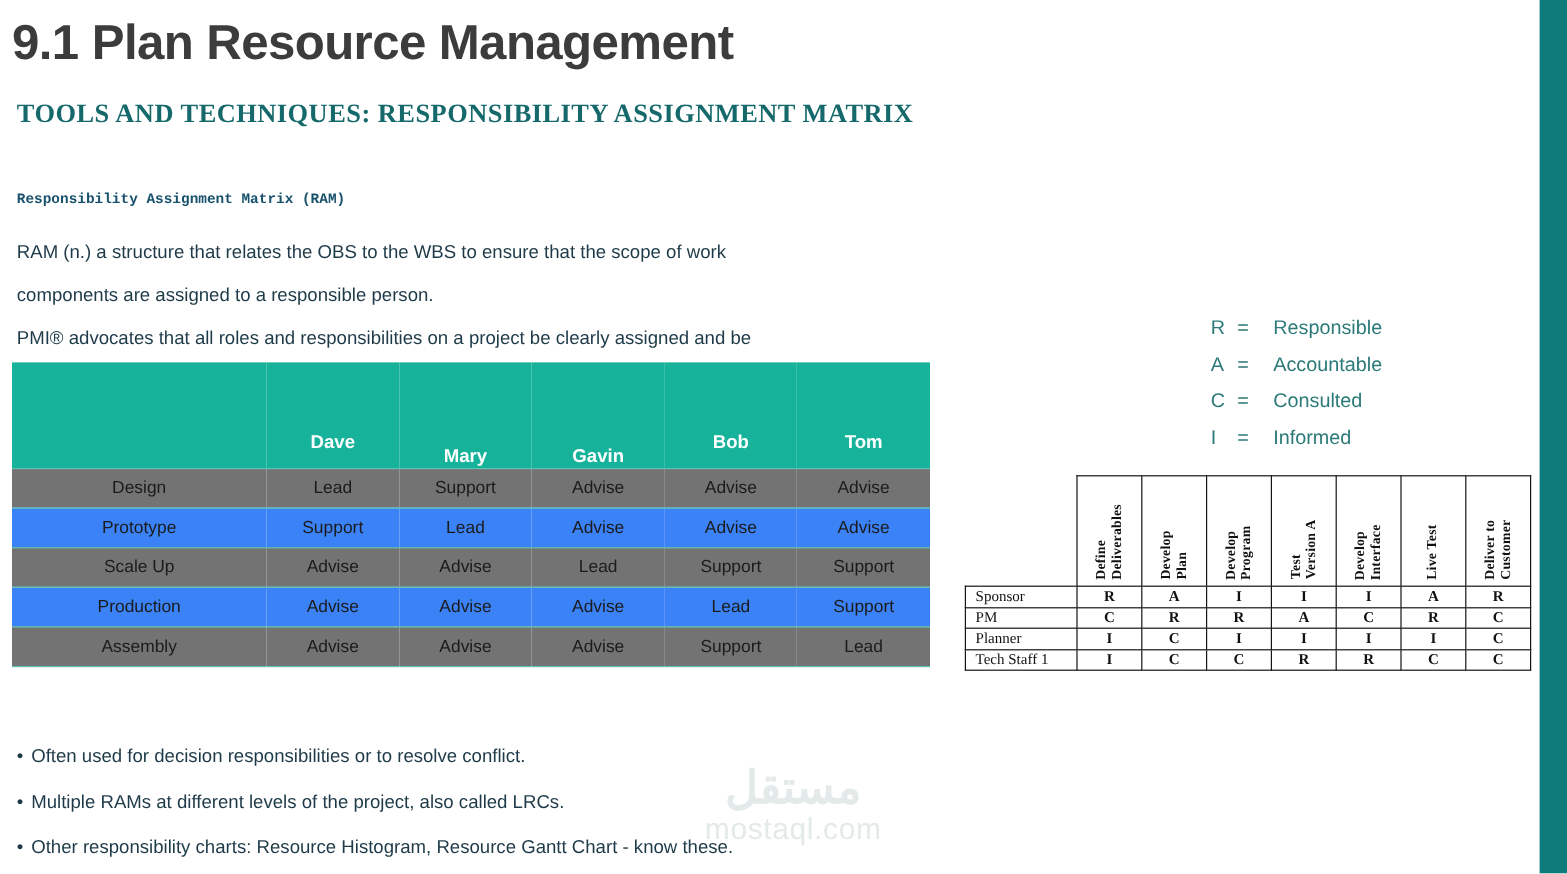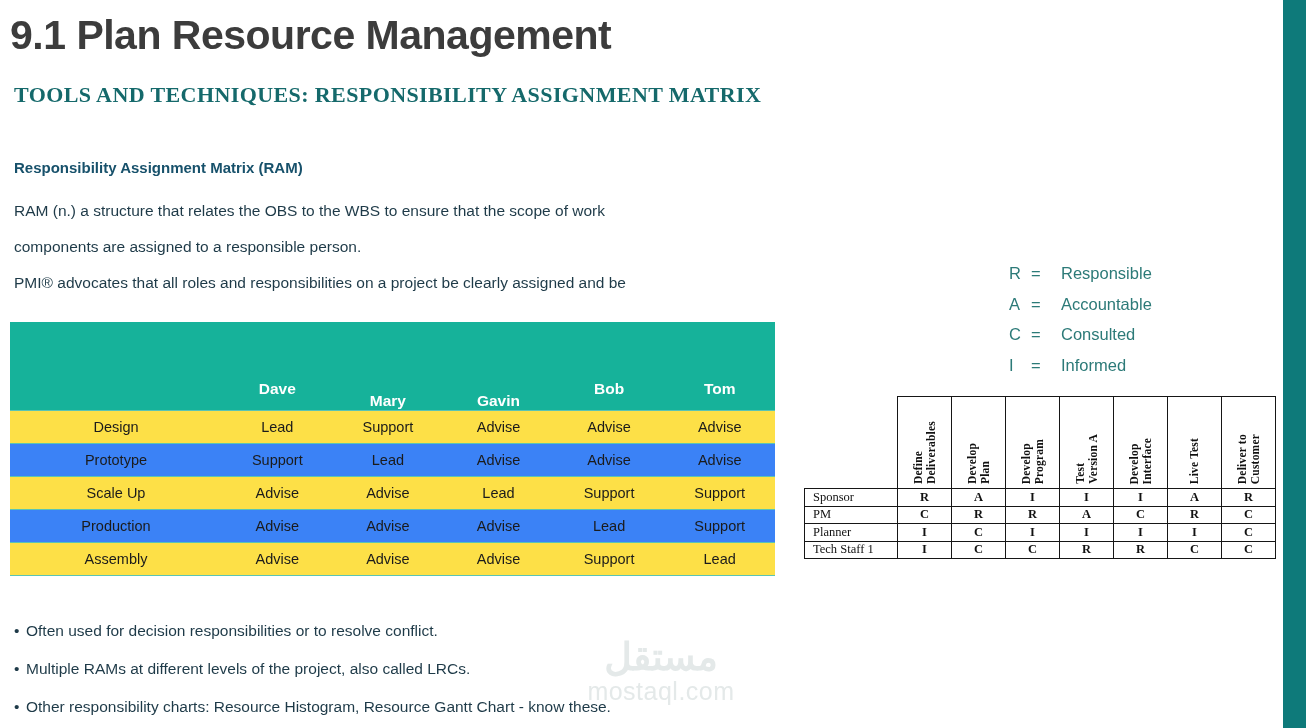--- a/index.html
+++ b/index.html
@@ -28,32 +28,33 @@
   #slide-subtitle{
     position:absolute; left:14px; top:82px;
     font-family:"Liberation Serif", serif;
     font-size:22px; font-weight:bold; letter-spacing:0.4px;
     color:#15696B; white-space:nowrap;
   }
 
   
   #ram-heading{
     position:absolute; left:14px; top:159px;
-    font-size:15px; font-weight:bold; color:#17516B;
+    font-size:12px; font-weight:bold; color:#17516B;
     white-space:nowrap;
+    font-family:Liberation Mono, monospace;
   }
   #ram-body{
     position:absolute; left:14px; top:193px; width:760px;
     font-size:15.5px; color:#1E3A48; line-height:36px;
   }
   #ram-body .para{ margin:0; }
 
   
   #ram-table{
-    position:absolute; left:10px; top:322px;
+    position:absolute; left:10px; top:302px;
     width:765px; border-collapse:collapse;
     table-layout:fixed;
   }
   #ram-table col.c0{ width:212px; }
   #ram-table col.cx{ width:110.6px; }
   #ram-table thead th{
     background:#16B29A; color:#ffffff;
     height:88px; border:none;
     font-size:15.5px; font-weight:bold;
     padding:0;
@@ -61,21 +62,21 @@
   }
   #ram-table thead th .hd-hi{ display:block; position:relative; top:-12px; }
   #ram-table thead th .hd-lo{ display:block; position:relative; top:0px; }
   #ram-table tbody td{
     height:33px; text-align:center;
     font-size:14.5px; color:#1B1B1B;
     border-top:1.6px solid #5BC4B4;
     border-bottom:1.6px solid #5BC4B4;
     padding:0;
   }
-  #ram-table tbody tr.alt td{ background:#fde047; }
+  #ram-table tbody tr.alt td{ background:#737373; }
   #ram-table tbody tr.plain td{ background:#3b82f6; }
 
   
   #raci-legend{
     position:absolute; left:1009px; top:258px;
     font-size:16.5px; color:#2C7A78; line-height:30.6px;
   }
   #raci-legend .lrow{ display:flex; }
   #raci-legend .key{ width:22px; }
   #raci-legend .eq{ width:30px; }

